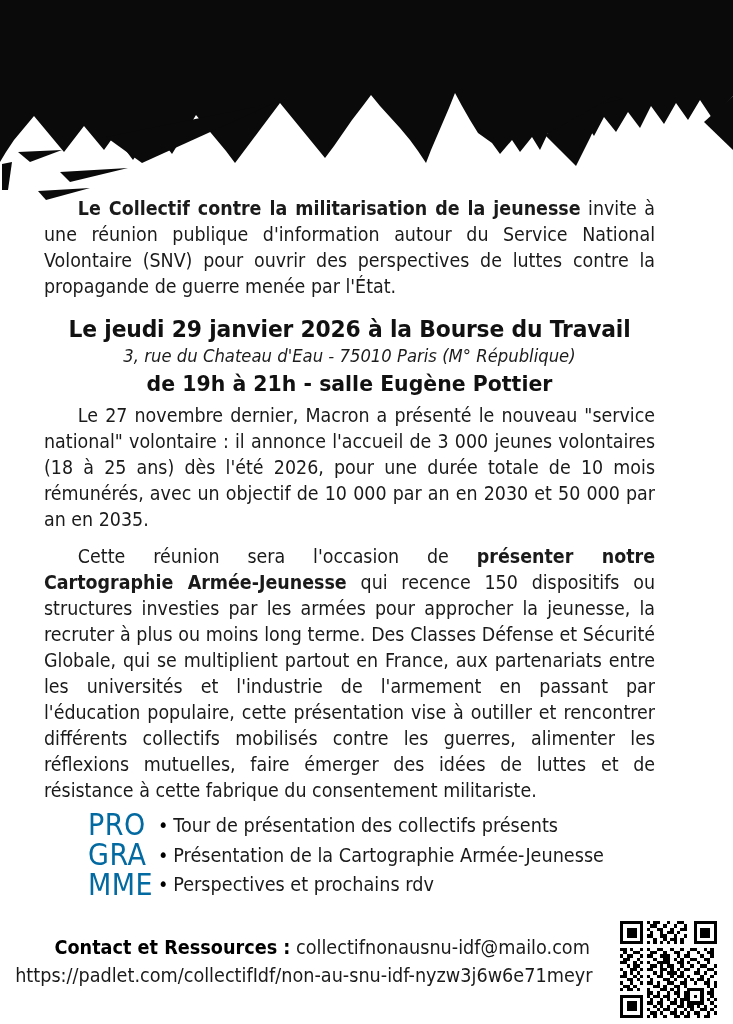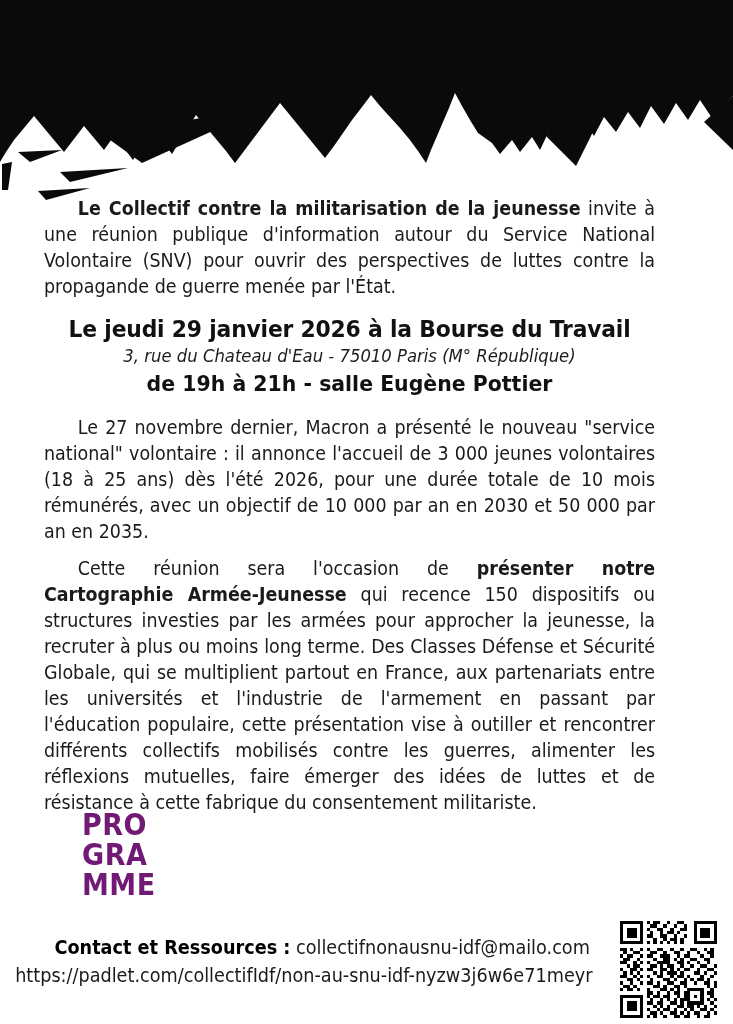--- a/index.html
+++ b/index.html
@@ -81,21 +81,21 @@
     width: 650px;
   }
   p.para b { font-weight: bold; }
 
   .para-gap { height: 11px; }
 
   
   .event {
     text-align: center;
     margin-top: 14px;
-    margin-bottom: 16px;
+    margin-bottom: 4px;
   }
   .event-line1 {
     font-family: "DejaVu Sans", sans-serif;
     font-weight: bold;
     font-size: 23.5px;
     line-height: 30px;
     letter-spacing: -0.2px;
     transform: scaleX(0.93);
     color: #111;
   }
@@ -119,29 +119,29 @@
   
   .programme {
     position: absolute;
     top: 806px;
     left: 0;
     width: 733px;
     height: 120px;
   }
   .prog-word {
     position: absolute;
-    left: 82px;
+    left: 88px;
     top: 2px;
     width: 90px;
     font-family: "DejaVu Sans", sans-serif;
-    font-weight: bold;
+    font-weight: normal;
     font-size: 27px;
     line-height: 30px;
     letter-spacing: 0.5px;
-    color: #701a75;
+    color: #0369a1;
     text-align: left;
   }
   .prog-word span {
     display: block;
     transform: scaleY(1.12);
     transform-origin: left top;
   }
   .prog-list {
     position: absolute;
     left: 158px;
@@ -259,20 +259,25 @@
   <p class="para"><span>Cette réunion sera l'occasion de </span><b>présenter notre Cartographie Armée-Jeunesse</b><span> qui recence 150 dispositifs ou structures investies par les armées pour approcher la jeunesse, la recruter à plus ou moins long terme. Des Classes Défense et Sécurité Globale, qui se multiplient partout en France, aux partenariats entre les universités et l'industrie de l'armement en passant par l'éducation populaire, cette présentation vise à outiller et rencontrer différents collectifs mobilisés contre les guerres, alimenter les réflexions mutuelles, faire émerger des idées de luttes et de résistance à cette fabrique du consentement militariste.</span></p>
 
 </div>
 
 <div class="programme">
   <div class="prog-word">
     <span>PRO</span>
     <span>GRA</span>
     <span>MME</span>
   </div>
+  <ul class="prog-list">
+    <li><span class="bullet">•</span><span>Tour de présentation des collectifs présents</span></li>
+    <li><span class="bullet">•</span><span>Présentation de la Cartographie Armée-Jeunesse</span></li>
+    <li><span class="bullet">•</span><span>Perspectives et prochains rdv</span></li>
+  </ul>
 </div>
 
 <div class="footer">
   <div class="footer-line1"><b>Contact et Ressources :</b> <span>collectifnonausnu-idf@mailo.com</span></div>
   <div class="footer-line2">https://padlet.com/collectifIdf/non-au-snu-idf-nyzw3j6w6e71meyr</div>
 </div>
 
 <div class="qr">
   <svg width="97" height="97" viewBox="0 0 29 29" shape-rendering="crispEdges">
     <rect width="29" height="29" fill="#ffffff"></rect>

